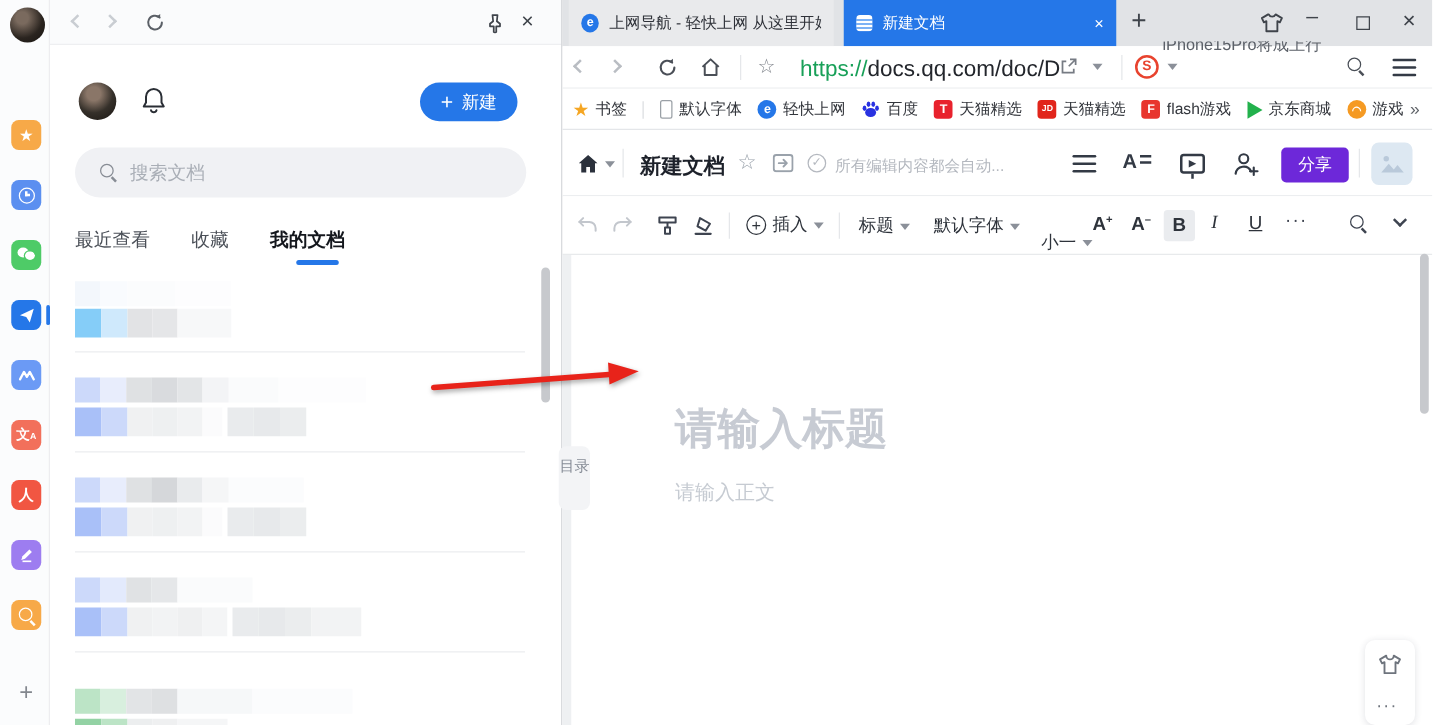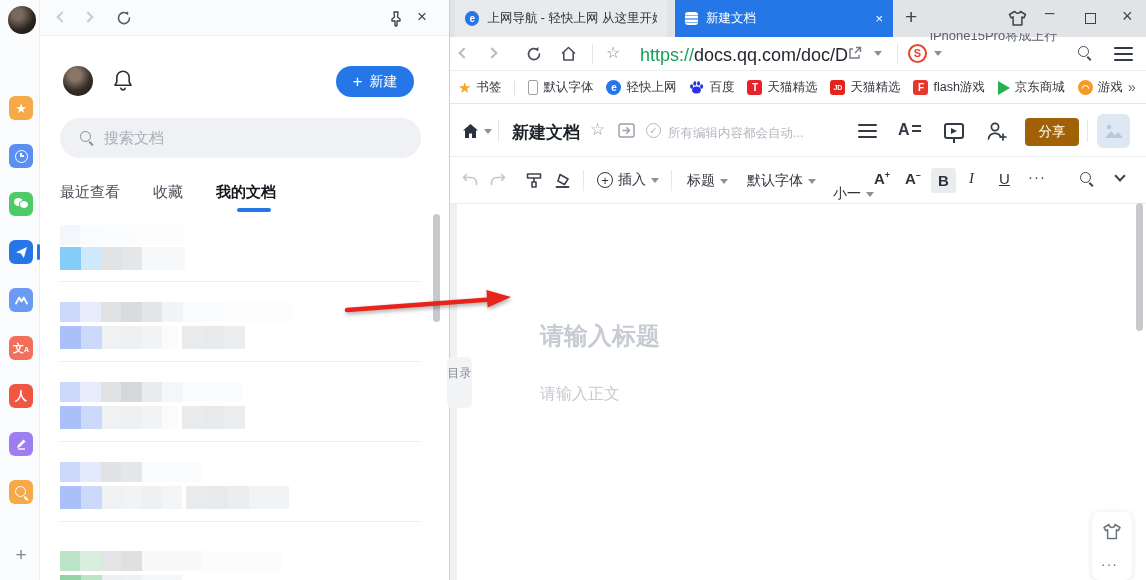--- a/index.html
+++ b/index.html
@@ -54,33 +54,33 @@
   .bm { display:flex; align-items:center; gap:5px; font-size:12.5px; color:#33363c; white-space:nowrap; }
   .bm-sep { width:1px; height:14px; background:#dcdee1; }
   .ico-sq { display:inline-flex; width:15px; height:15px; border-radius:3px; color:#fff; align-items:center; justify-content:center; font-weight:bold; }
 
   
   #dochdr { left:450px; top:104px; width:696px; height:53px; background:#fff; border-bottom:1px solid #eceef0; }
   #dtoolbar { left:450px; top:157px; width:696px; height:47px; background:#fff; border-bottom:1px solid #e8eaec; }
   .vsep { position:absolute; width:1px; background:#e5e7ea; }
   .caret { display:inline-block; width:0; height:0; border-left:4px solid transparent; border-right:4px solid transparent; border-top:5px solid #8b9099; }
   .tbtxt { position:absolute; font-size:14px; color:#2e333b; display:flex; align-items:center; gap:5px; }
-  #share-btn { left:575px; top:14px; width:54px; height:28px; border-radius:4px; background:#a16207; color:#fff;
+  #share-btn { left:575px; top:14px; width:54px; height:28px; border-radius:4px; background:#6d28d9; color:#fff;
     font-size:13.5px; display:flex; align-items:center; justify-content:center; }
   #hdr-avatar { left:647px; top:10px; width:33px; height:34px; border-radius:6px; background:#dde8f2;
     display:flex; align-items:center; justify-content:center; }
   .hbars { position:absolute; width:19px; height:14px; display:flex; flex-direction:column; justify-content:space-between; }
   .hbars i { height:2px; background:#333a45; border-radius:1px; }
 
   
   #editor { left:450px; top:204px; width:696px; height:376px; background:#fff; }
   #gutter { left:450px; top:204px; width:7px; height:376px; background:#eef0f2; }
   #outline-tab { left:447px; top:357px; width:25px; height:51px; background:#f3f4f6; border-radius:6px;
     font-size:12px; color:#868c96; text-align:center; padding-top:8px; word-break:break-all; line-height:17px; }
-  #ph-title { left:540px; top:320px; font-size:24px; font-weight:600; color:#c7cbd3; }
+  #ph-title { left:540px; top:320px; font-size:34px; font-weight:600; color:#c7cbd3; }
   #ph-body { left:540px; top:384px; font-size:16px; color:#c6cbd2; }
   #doc-scroll { left:1136px; top:203px; width:7px; height:128px; border-radius:4px; background:#c7c9cd; }
   #float-card { left:1092px; top:512px; width:40px; height:68px; background:#fff; border-radius:8px;
     box-shadow:0 1px 6px rgba(40,50,70,.14); }
   #arrow-svg { left:330px; top:284px; z-index:50; pointer-events:none; }
   svg { display:block; }
 </style>
 </head>
 <body>
 

